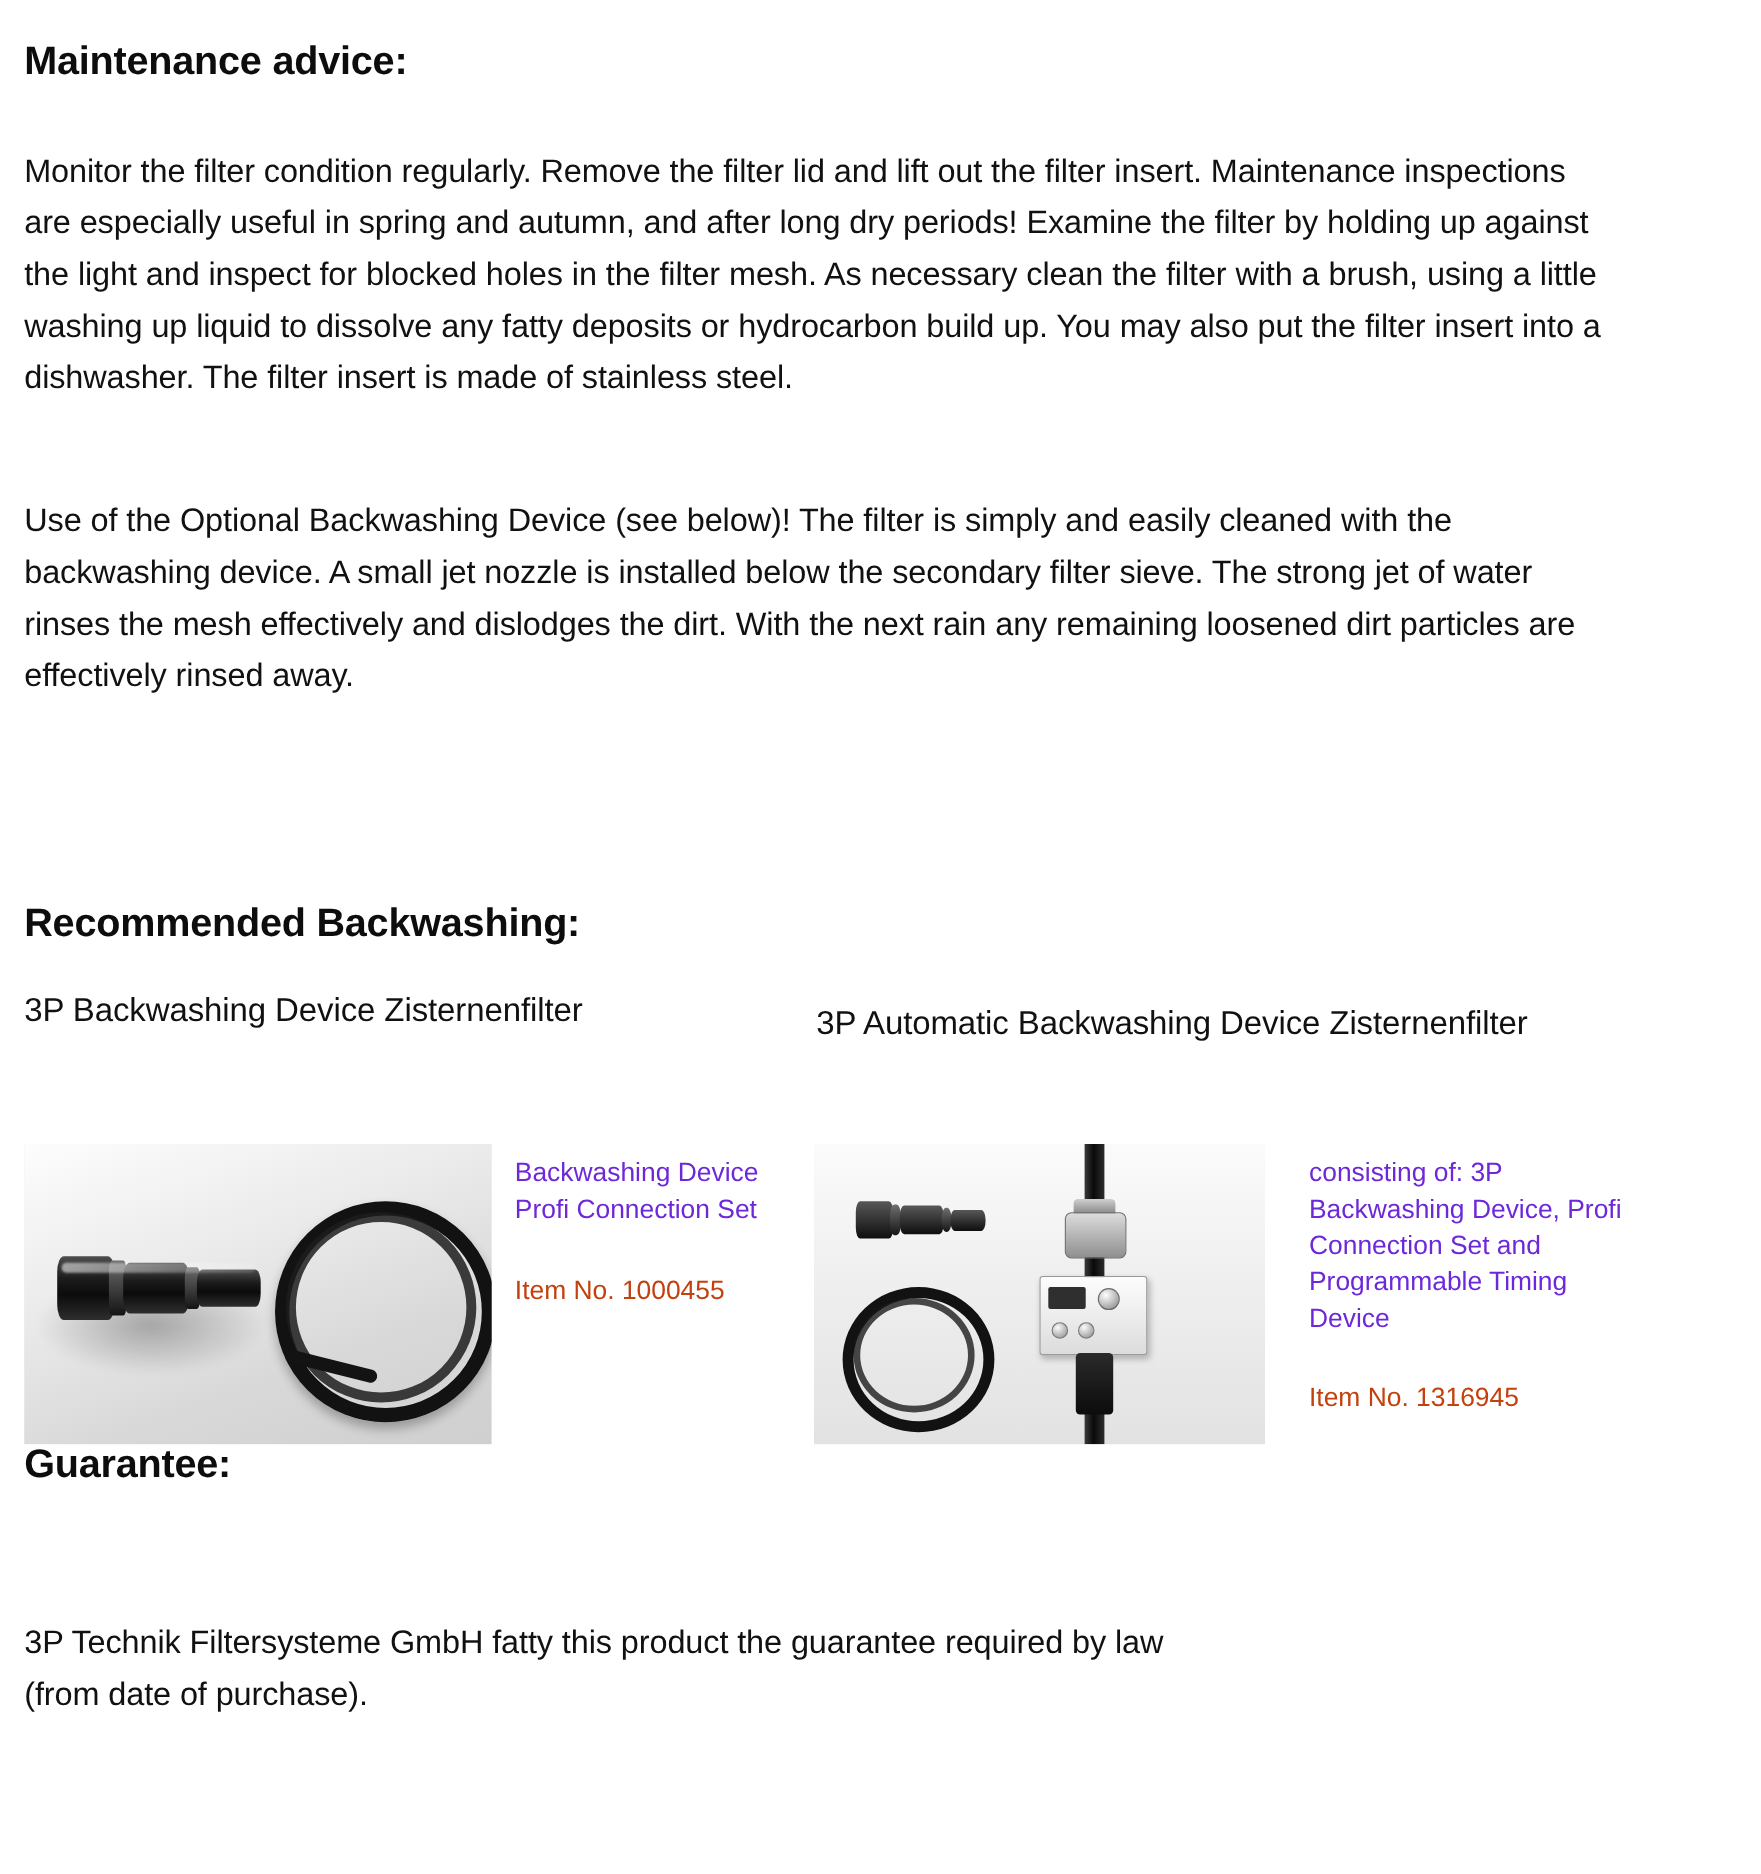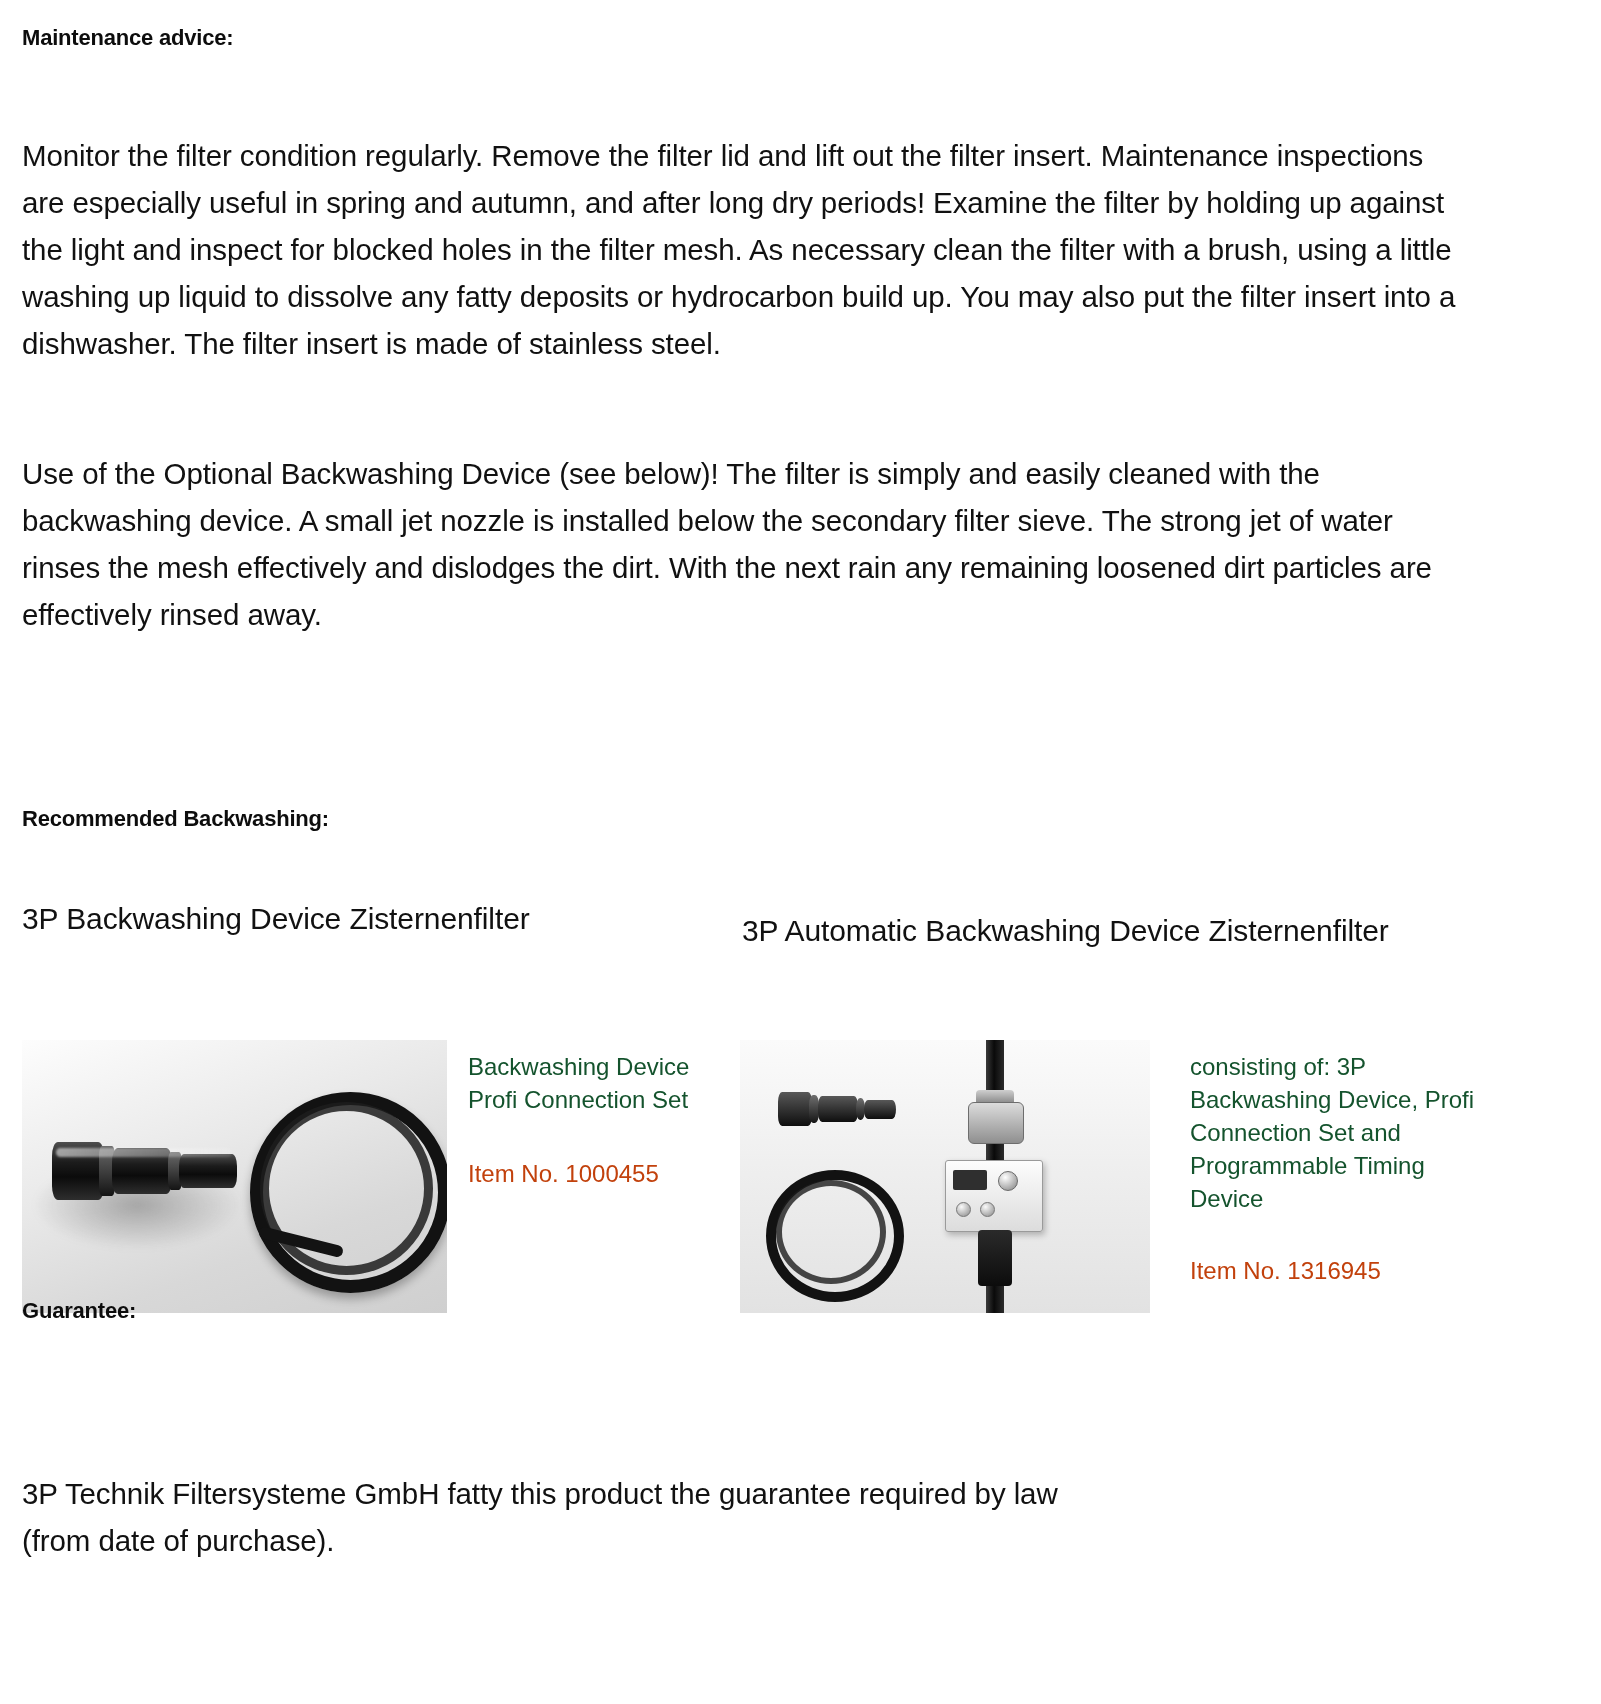--- a/index.html
+++ b/index.html
@@ -19,21 +19,21 @@
     position: relative;
     width: 1601px;
     height: 1704px;
     padding: 0;
     box-sizing: border-box;
   }
 
   
   .h-main {
     position: absolute;
-    font-size: 22px;
+    font-size: 36px;
     font-weight: bold;
     letter-spacing: -0.2px;
     color: #0d0d0d;
   }
   #maintenance-heading { left: 22px; top: 10px; }
   #accessories-heading { left: 22px; top: 788px; }
   #guarantee-heading   { left: 22px; top: 1280px; }
 
   
   .body-par {
@@ -63,21 +63,21 @@
     background: #f0f0f0;
     overflow: hidden;
   }
   #acc-photo-1 { left: 22px;  top: 1040px; width: 425px; height: 273px; }
   #acc-photo-2 { left: 740px; top: 1040px; width: 410px; height: 273px; }
 
   .acc-caption {
     position: absolute;
     font-size: 24px;
     line-height: 33px;
-    color: #14532d;
+    color: #6d28d9;
   }
   #acc-caption-1 { left: 468px;  top: 1050px; width: 250px; }
   #acc-caption-2 { left: 1190px; top: 1050px; width: 290px; }
 
   .acc-item-no {
     position: absolute;
     font-size: 24px;
     color: #c2410c;
     white-space: nowrap;
   }

